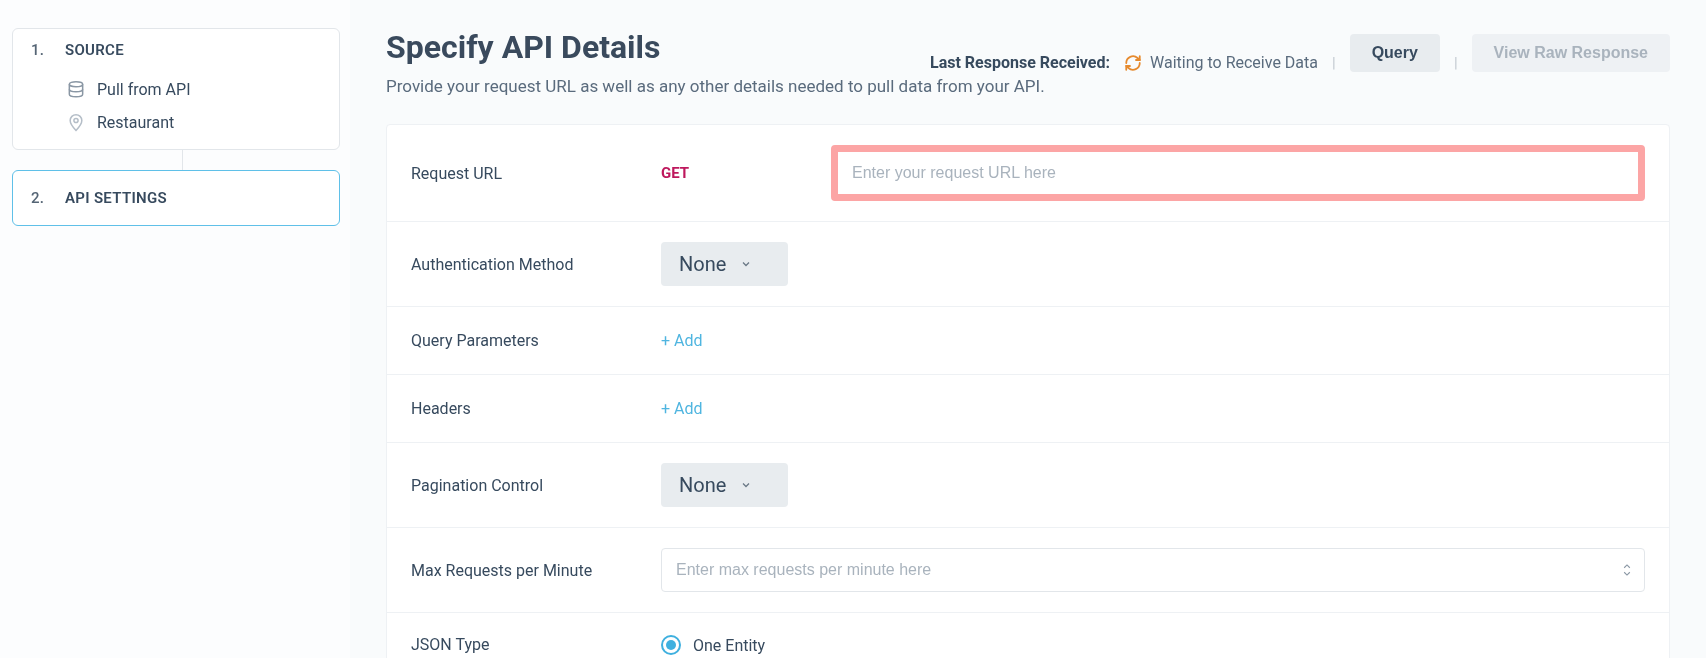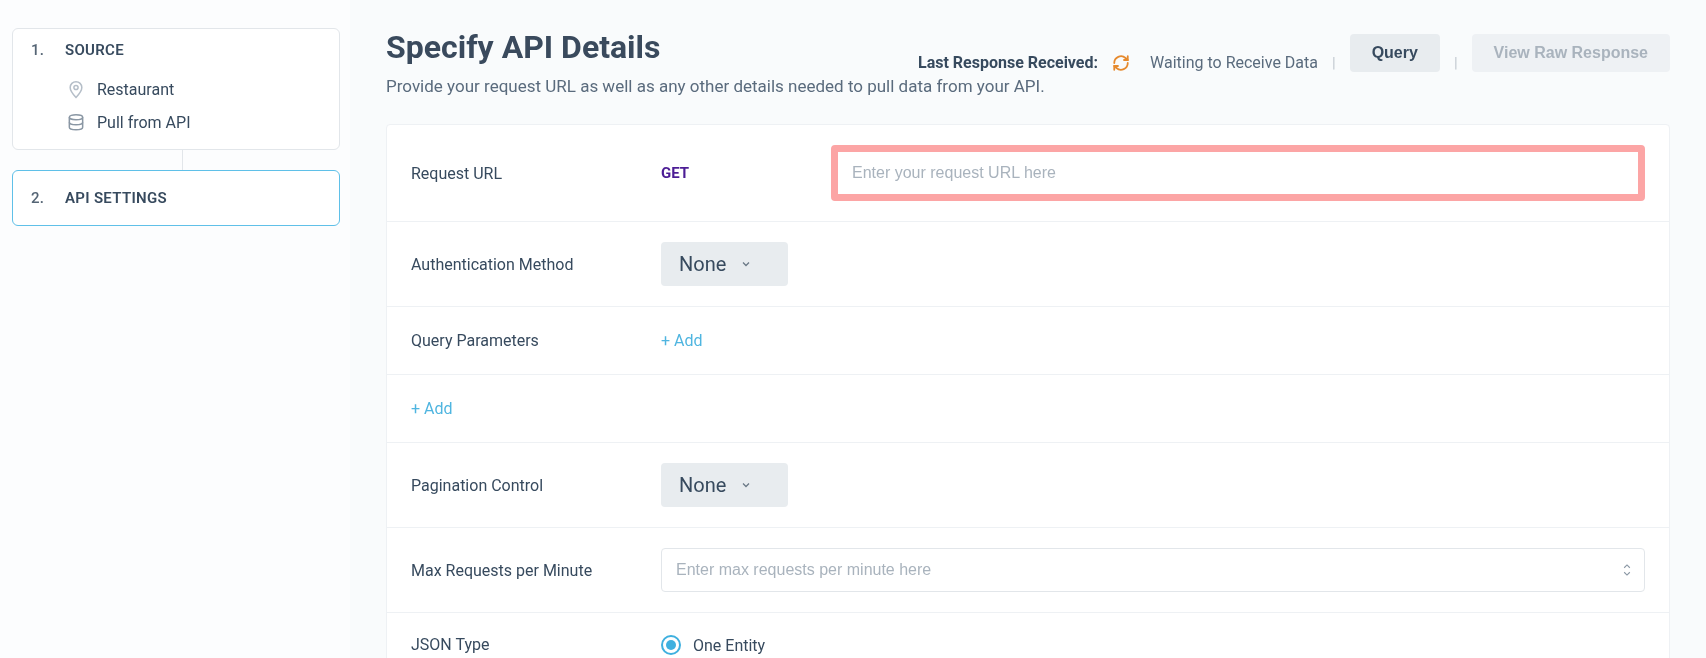--- a/index.html
+++ b/index.html
@@ -89,21 +89,21 @@
       color: #5a6b7d;
       margin-bottom: 28px;
     }
     .header-right {
       display: flex;
       align-items: flex-end;
       gap: 14px;
       padding-top: 6px;
     }
     .hr-label { font-weight: 700; color: #374a5e; font-size: 16px; }
-    .hr-status { color: #5a6b7d; font-size: 16px; display:flex; align-items:center; gap:20px;}
+    .hr-status { color: #5a6b7d; font-size: 16px; display:flex; align-items:center; gap:8px;}
     .refresh-icon { color: #e68a2e; display:inline-flex; }
     .sep { color: #c0c8d0; }
     .btn {
       background: #e8ecef;
       border: none;
       border-radius: 4px;
       padding: 10px 22px;
       font-size: 16px;
       font-weight: 600;
       color: #374a5e;
@@ -132,21 +132,21 @@
     .row-label {
       width: 250px;
       flex-shrink: 0;
       color: #374a5e;
       font-size: 16px;
     }
     .row-mid {
       width: 170px;
       flex-shrink: 0;
       font-weight: 700;
-      color: #4c1d95;
+      color: #be185d;
     }
     .row-content { flex: 1; display:flex; align-items:center; }
     .text-input {
       width: 100%;
       border: 7px solid #fca5a5;
       border-radius: 4px;
       padding: 12px 14px;
       font-size: 16px;
       color: #374a5e;
     }
@@ -204,38 +204,38 @@
 </head>
 <body>
 
 <aside class="sidebar">
   <div class="step">
     <div class="step-header">
       <span class="num">1.</span>
       <span>SOURCE</span>
     </div>
     <div class="step-body">
-      <div class="sub-item">
-        <span class="icon-wrap">
-          <svg width="20" height="20" viewBox="0 0 24 24" fill="none" stroke="#b5bec8" stroke-width="1.8">
-            <path d="M12 21s-7-7.5-7-12a7 7 0 0 1 14 0c0 4.5-7 12-7 12z"></path>
-            <circle cx="12" cy="9" r="2.5"></circle>
-          </svg>
-        </span>
-        <span>Restaurant</span>
-      </div>
       <div class="sub-item">
         <span class="icon-wrap">
           <svg width="20" height="20" viewBox="0 0 24 24" fill="none" stroke="#8a97a4" stroke-width="1.8">
             <ellipse cx="12" cy="5" rx="8" ry="3"></ellipse>
             <path d="M4 5v6c0 1.66 3.58 3 8 3s8-1.34 8-3V5"></path>
             <path d="M4 11v6c0 1.66 3.58 3 8 3s8-1.34 8-3v-6"></path>
           </svg>
         </span>
         <span>Pull from API</span>
+      </div>
+      <div class="sub-item">
+        <span class="icon-wrap">
+          <svg width="20" height="20" viewBox="0 0 24 24" fill="none" stroke="#b5bec8" stroke-width="1.8">
+            <path d="M12 21s-7-7.5-7-12a7 7 0 0 1 14 0c0 4.5-7 12-7 12z"></path>
+            <circle cx="12" cy="9" r="2.5"></circle>
+          </svg>
+        </span>
+        <span>Restaurant</span>
       </div>
     </div>
   </div>
   <div class="connector"></div>
   <div class="step step-active">
     <div class="step-header">
       <span class="num">2.</span>
       <span>API SETTINGS</span>
     </div>
   </div>
@@ -292,20 +292,21 @@
     </div>
 
     <div class="row">
       <div class="row-label">Query Parameters</div>
       <div class="row-content">
         <span class="add-link">+ Add</span>
       </div>
     </div>
 
     <div class="row">
+      <div class="row-label">Headers</div>
       <div class="row-content">
         <span class="add-link">+ Add</span>
       </div>
     </div>
 
     <div class="row">
       <div class="row-label">Pagination Control</div>
       <div class="row-content">
         <div class="dropdown">
           <span>None</span>

